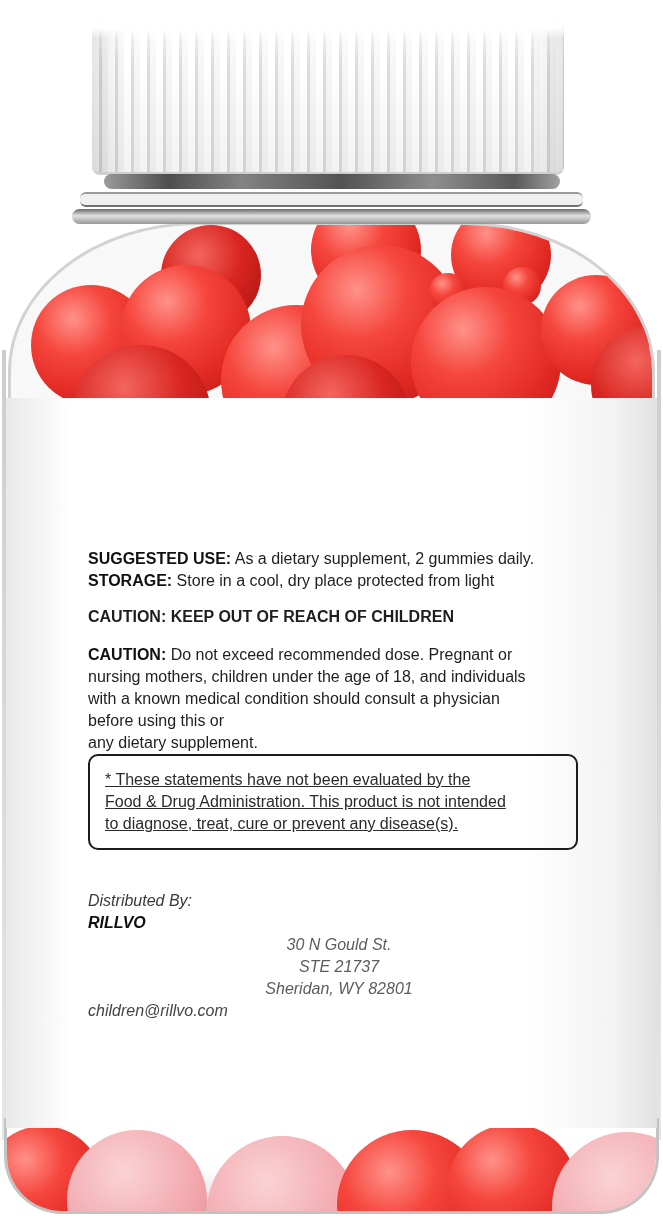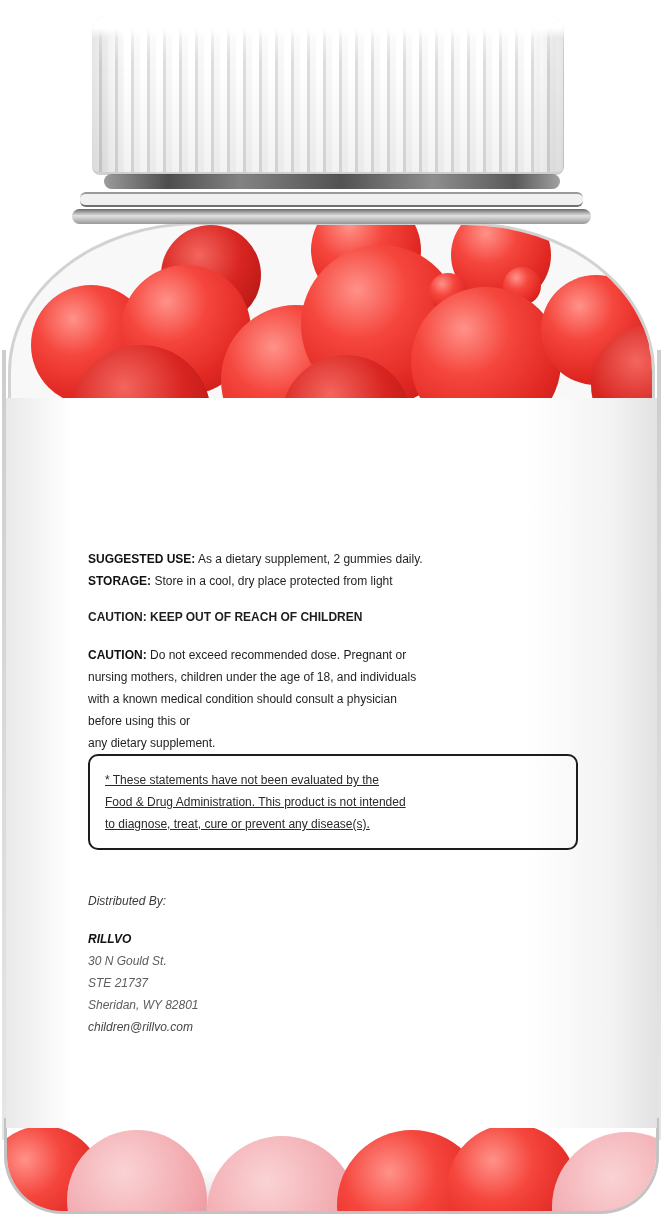--- a/index.html
+++ b/index.html
@@ -56,36 +56,36 @@
   .jar-base {
     position:absolute; left:4px; top:1118px; width:655px; height:96px; box-sizing:border-box;
     border:3px solid #c3c3c3; border-top:none; border-radius:0 0 58px 58px;
     background:linear-gradient(180deg, rgba(255,255,255,0) 55%, #efefef 74%, #d8d8d8 90%, #c0c0c0 100%);
     overflow:hidden; z-index:3;
   }
   
   .label {
     position:absolute; left:6px; top:398px; width:651px; height:730px; z-index:5;
     background:linear-gradient(90deg, #e9e9e9 0%, #ffffff 10%, #ffffff 80%, #f3f3f3 93%, #e2e2e2 100%);
-    color:#1e1e1e; font-size:12px; line-height:22px;
+    color:#1e1e1e; font-size:16px; line-height:22px;
   }
   .label b { color:#111; }
   .blk { position:absolute; left:82px; width:502px; }
   .use-storage   { top:150px; }
   .caution-kids  { top:208px; font-weight:bold; }
   .caution-par   { top:246px; white-space:pre-line; }
   .fda-box {
     top:356px; width:456px; border:2px solid #1c1c1c; border-radius:10px;
     padding:13px 15px; white-space:pre-line; color:#2a2a2a;text-decoration:underline;
   }
   .distrib { top:492px; }
   .distrib div { height:22px;font-style:italic; }
   .d-heading { color:#3a3a3a; }
-  .d-bold    { font-weight:bold; color:#111;margin-top:16px; }
-  .d-gray    { color:#5c5c5c; }
+  .d-bold    { font-weight:bold; color:#111; }
+  .d-gray    { color:#5c5c5c;text-align:center; }
   .d-email   { color:#454545; }
   p { margin:0; }
 </style>
 </head>
 <body>
 
 <div class="scene">
 
   <div class="cap"></div>
 

